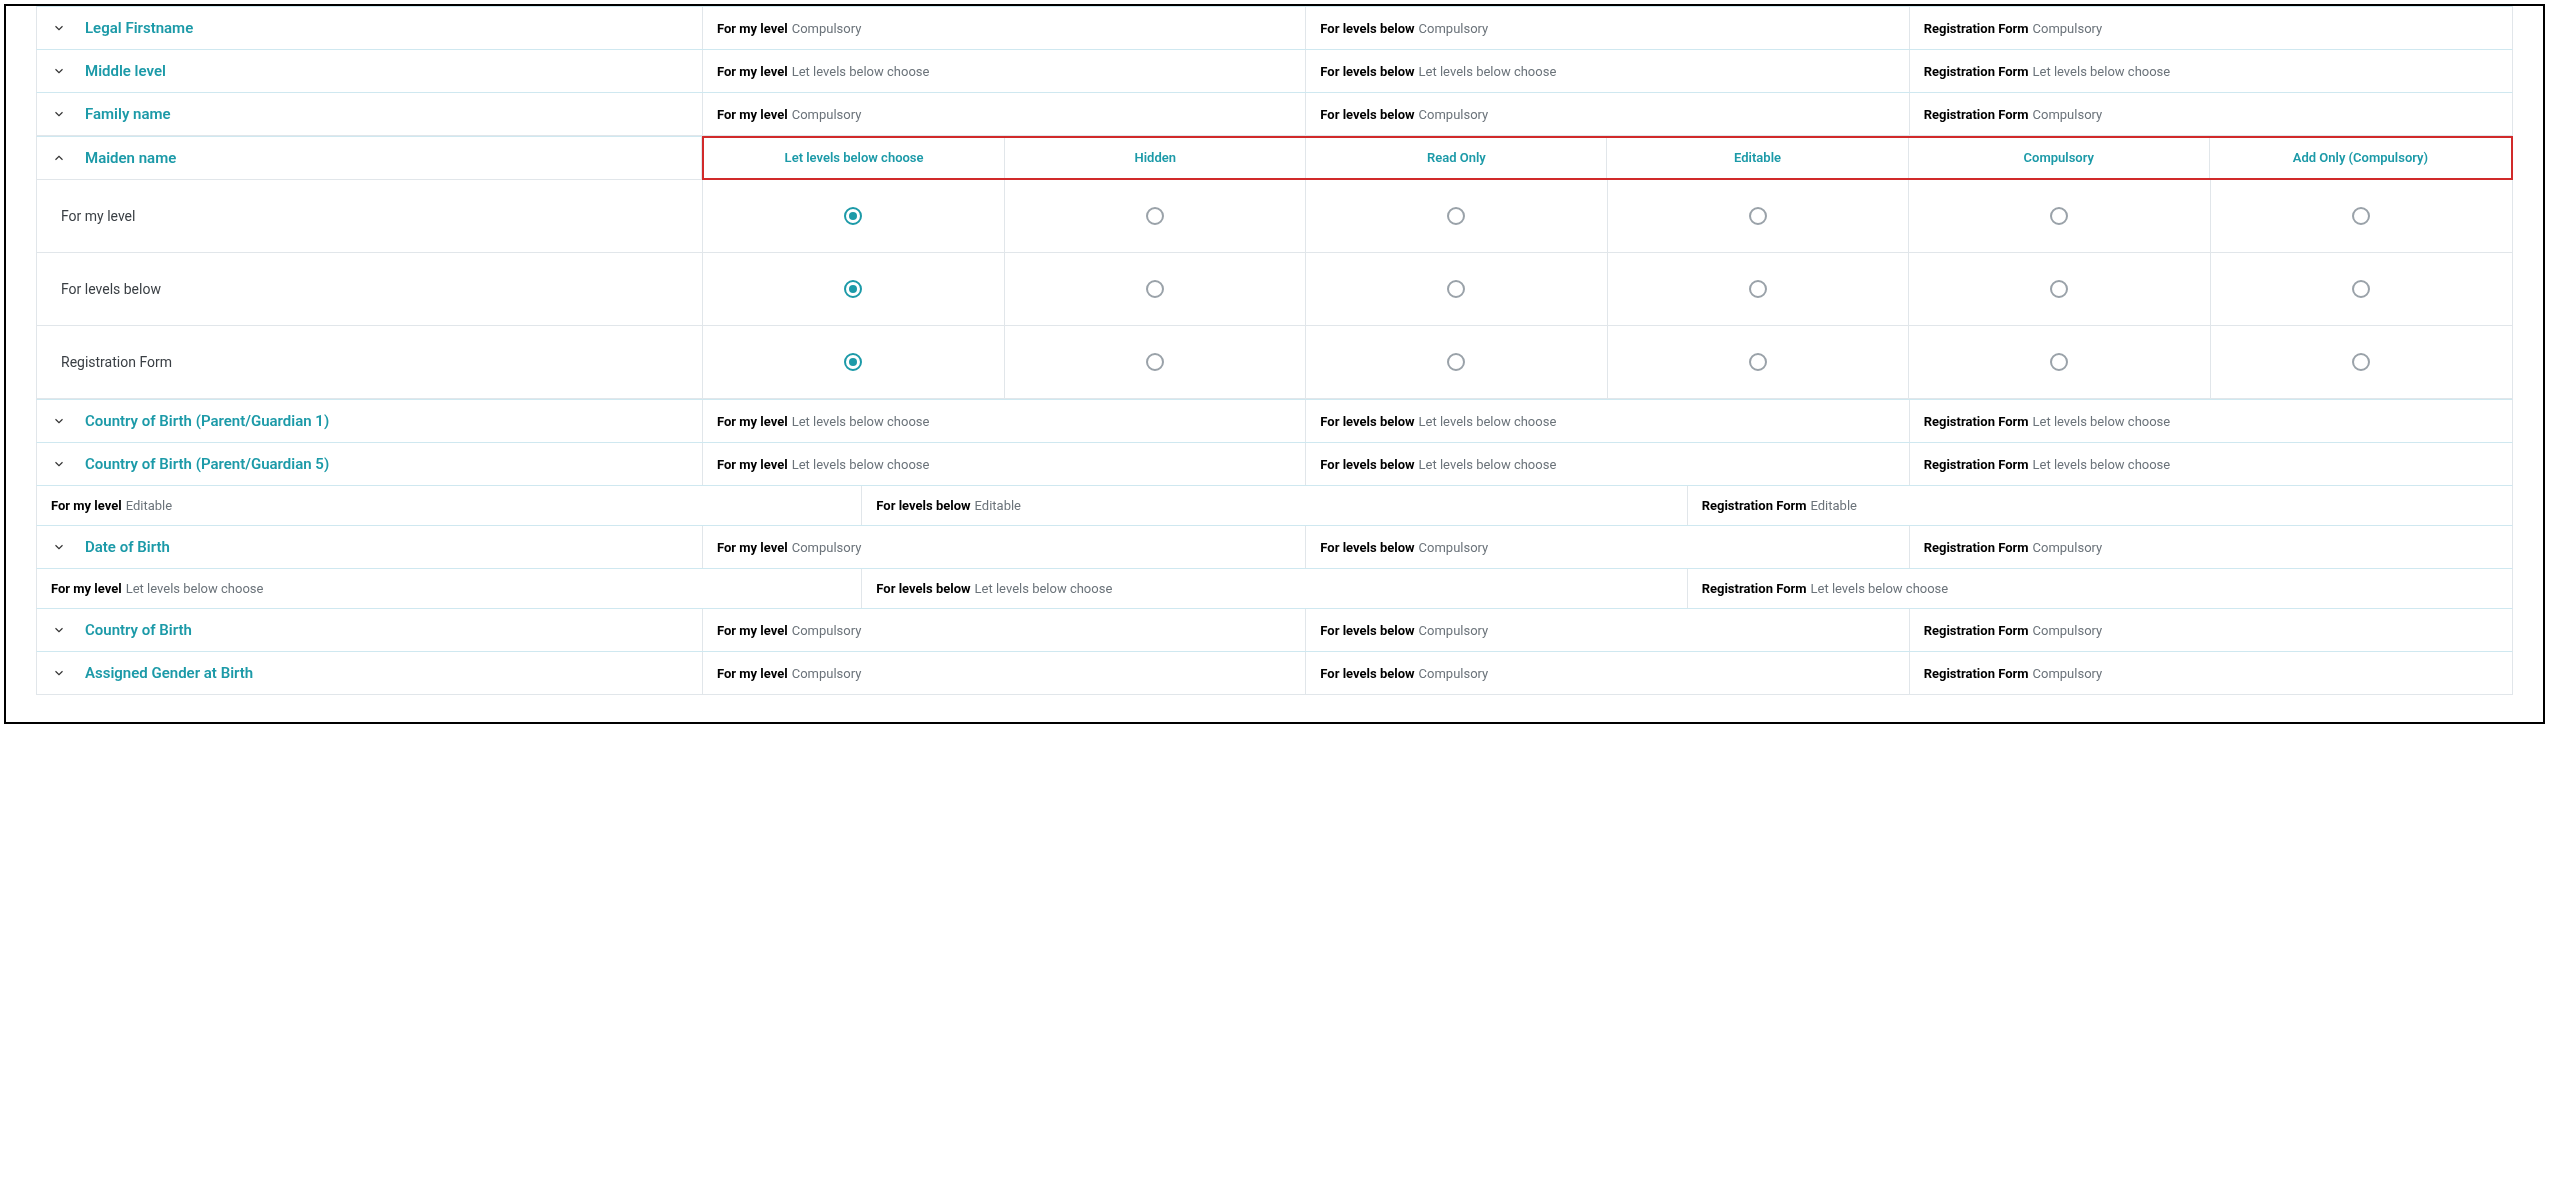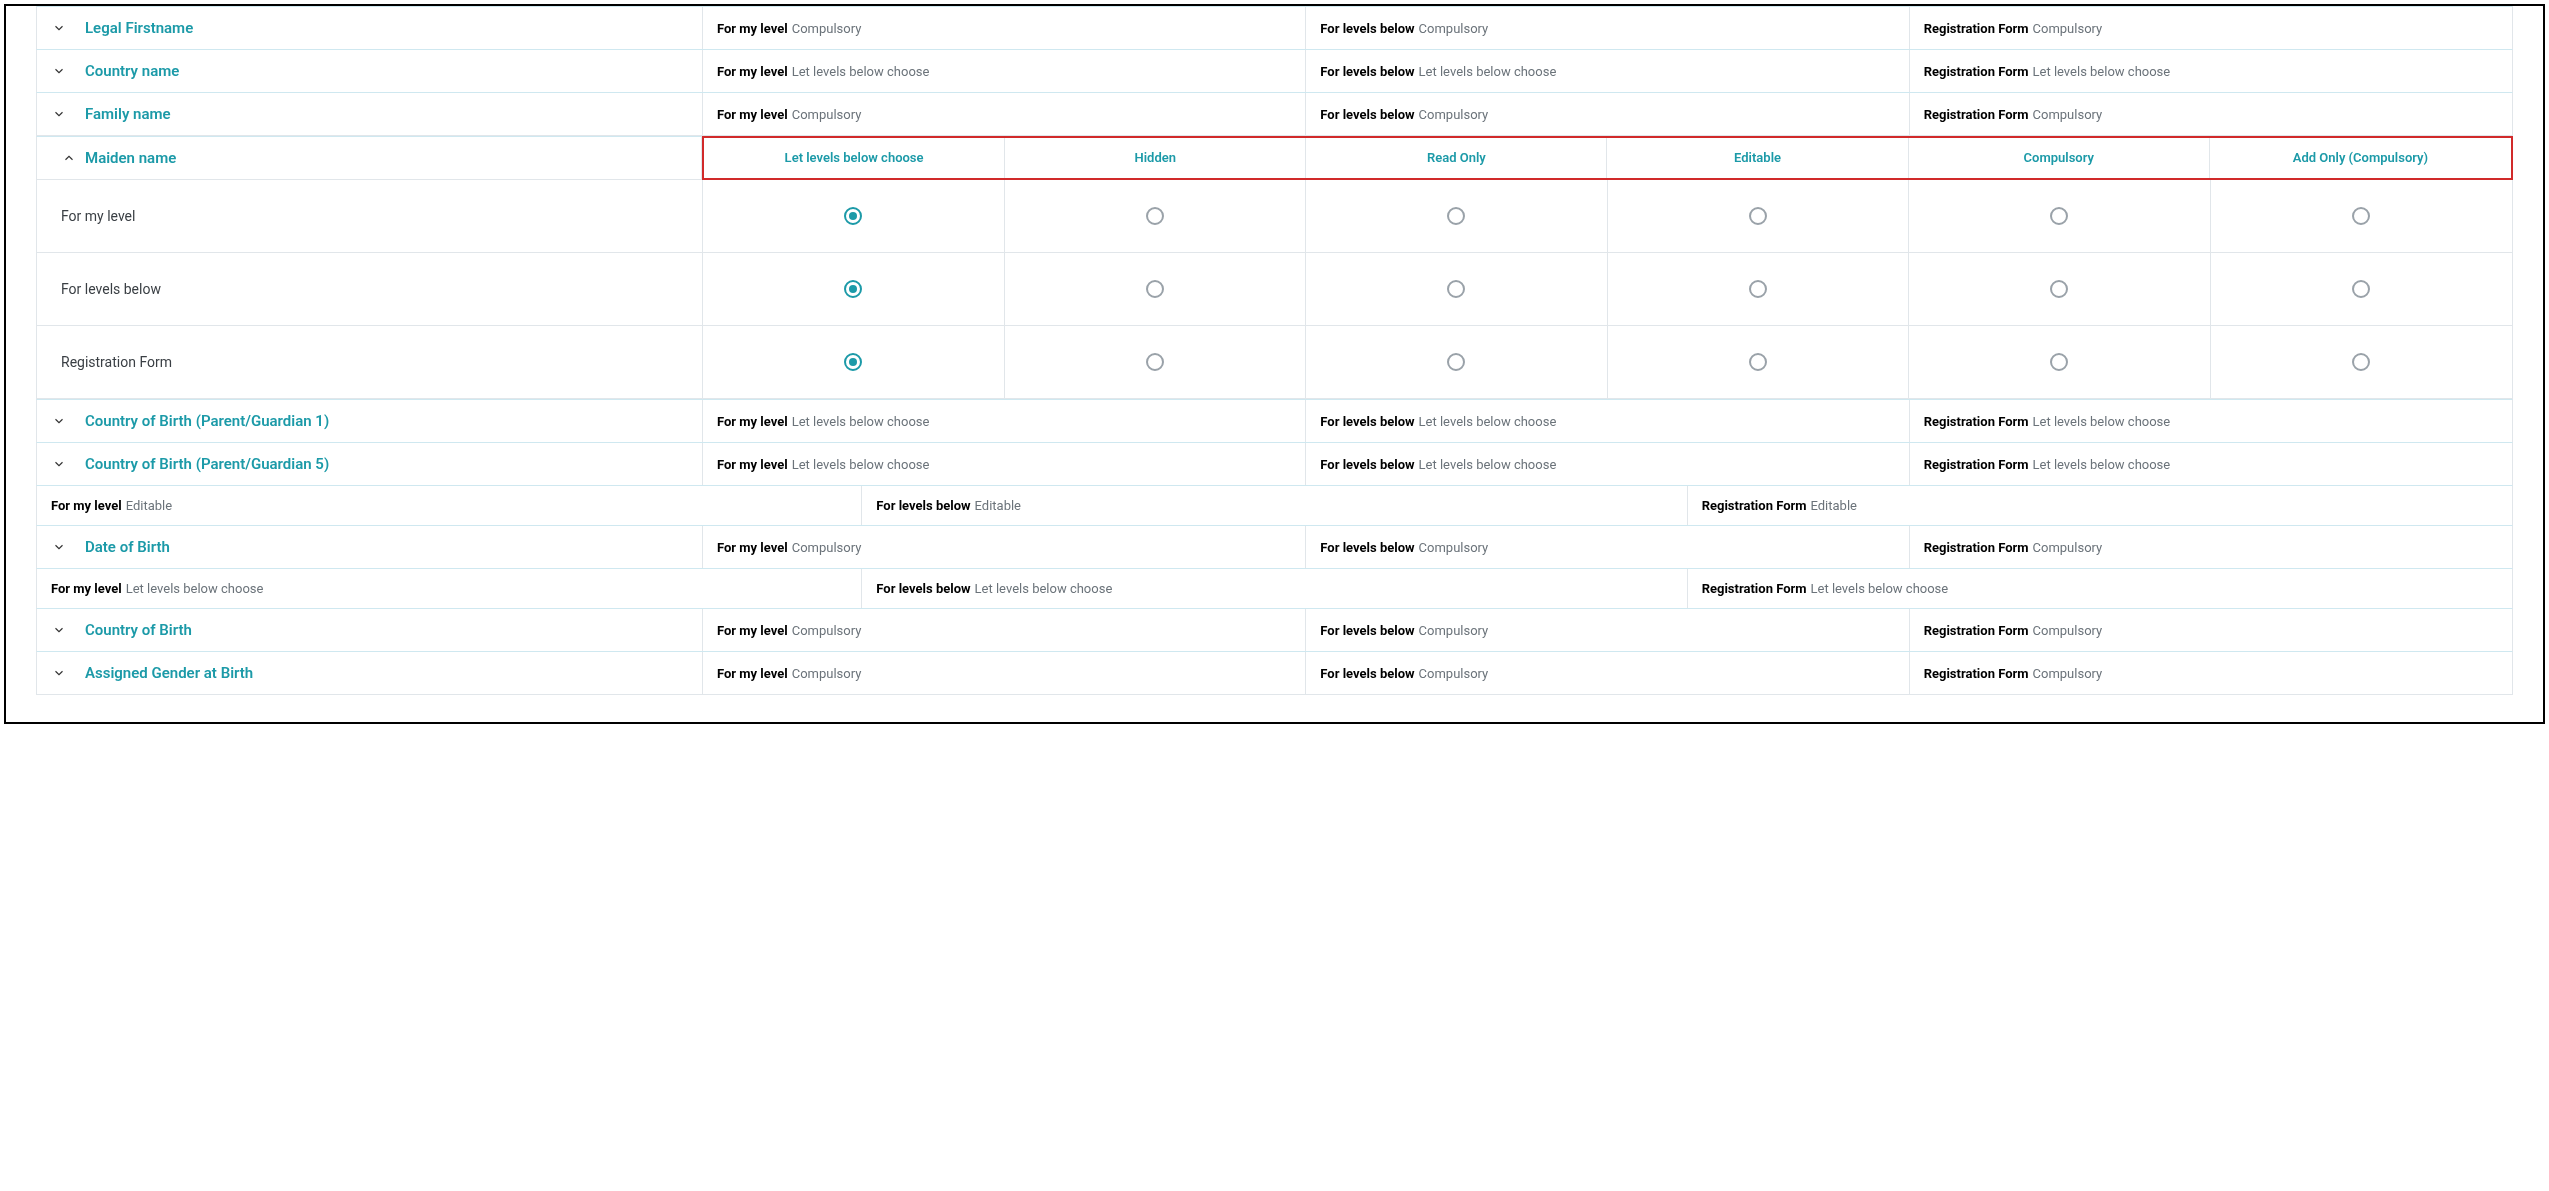--- a/index.html
+++ b/index.html
@@ -58,22 +58,22 @@
 
   
   .options-row {
     display: flex;
     background: #fff;
   }
   .options-name-cell {
     flex: 0 0 666px;
     display: flex;
     align-items: center;
-    padding: 12px 24px;
-    gap: 8px;
+    padding: 12px 14px;
+    gap: 18px;
     border-right: 1px solid #e1e6ea;
     border-left: 1px solid #e1e6ea;
     border-top: 1px solid #cfe8f0;
     border-bottom: 1px solid #e1e6ea;
   }
   .options-grid {
     flex: 1 1 auto;
     display: grid;
     grid-template-columns: repeat(6, 1fr);
     border: 2px solid #d12a2a;
@@ -168,21 +168,21 @@
           <span class="summary-value">Compulsory</span>
         </div>
       </div>
       <div class="row">
         <div class="name-cell cell">
           <span class="chev">
             <svg viewBox="0 0 24 24">
               <polyline points="6 9 12 15 18 9"></polyline>
             </svg>
           </span>
-          <span class="field-name">Country name</span>
+          <span class="field-name">Middle level</span>
         </div>
         <div class="summary-cell cell">
           <span class="summary-label">For my level</span> 
           <span class="summary-value">Let levels below choose</span>
         </div>
         <div class="summary-cell cell">
           <span class="summary-label">For levels below</span> 
           <span class="summary-value">Let levels below choose</span>
         </div>
         <div class="summary-cell cell">

